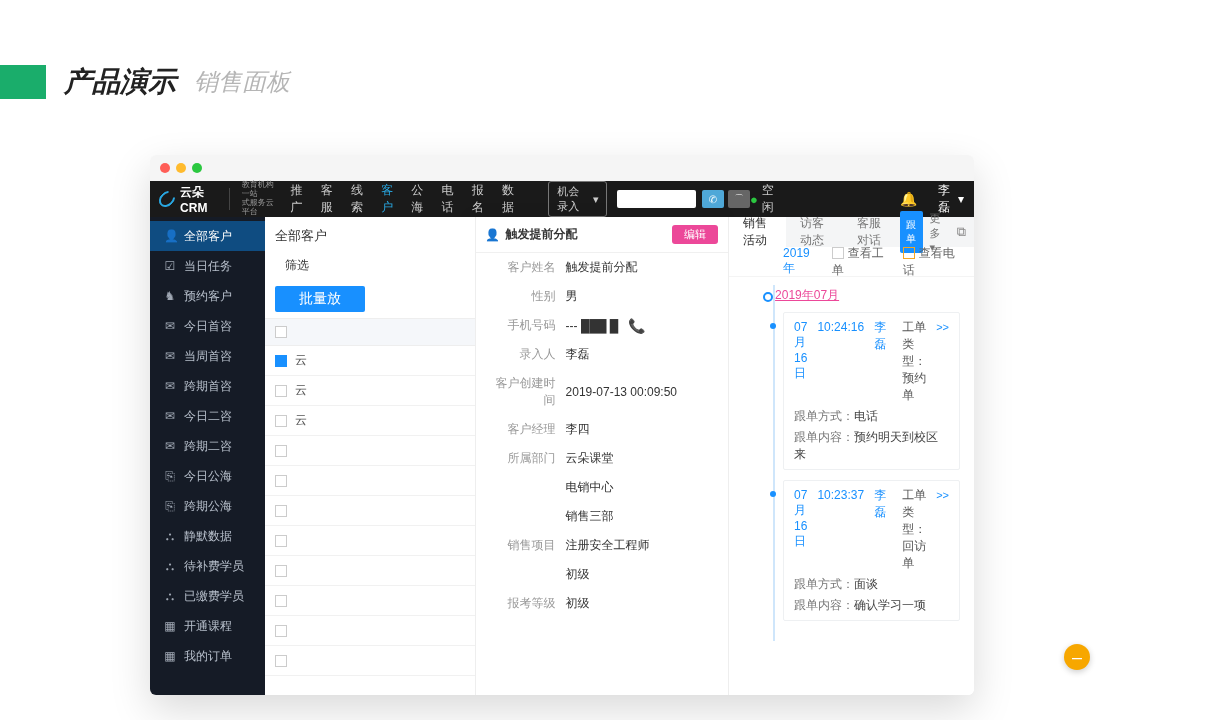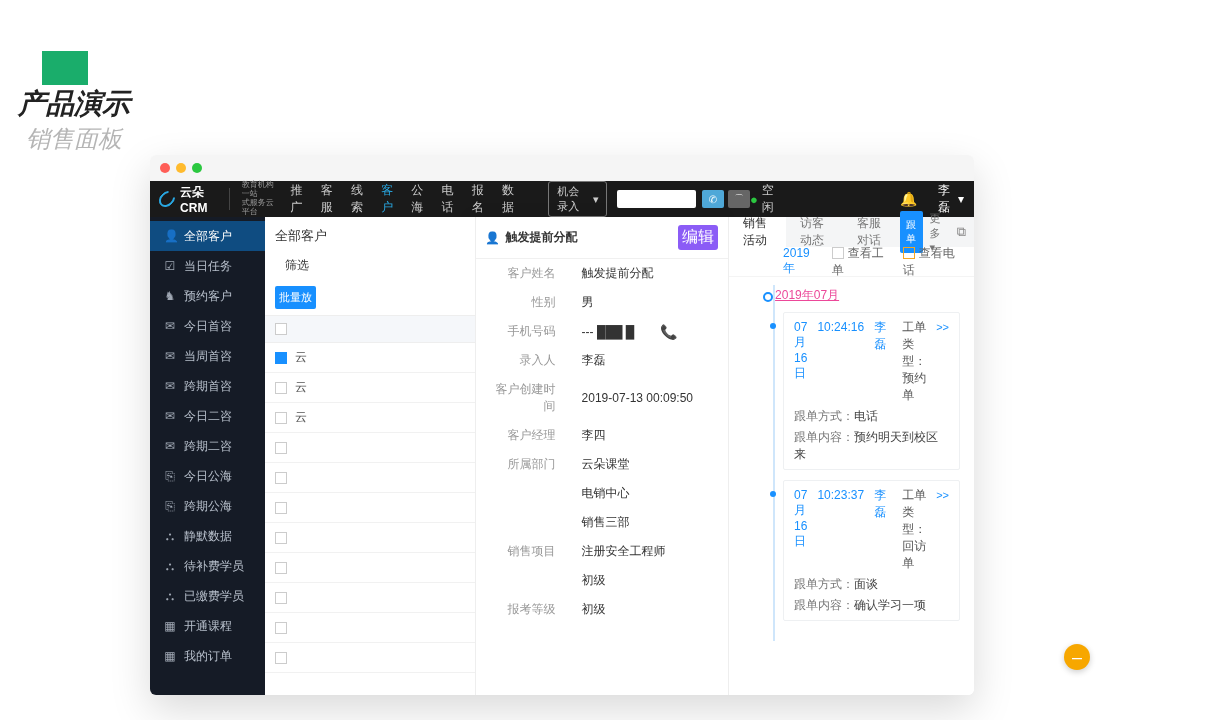--- a/index.html
+++ b/index.html
@@ -8,22 +8,22 @@
       background: #fff;
       width: 1210px;
       height: 720px;
       position: relative;
       overflow: hidden;
     }
 
     
     .slide-title {
       position: absolute;
-      top: 51px; left: 0;
-      display: flex; align-items: center; flex-direction: column;
+      top: 63px; left: 0;
+      display: flex; align-items: center;
     }
     .green-block { width: 46px; height: 34px; background: #1aad6b; }
     .slide-title h1 {
       font-size: 28px; margin-left: 18px; color: #222; font-style: italic; font-weight: 700;
     }
     .slide-title h2 {
       font-size: 24px; margin-left: 18px; color: #b5b5b5; font-style: italic; font-weight: 400;
     }
 
     
@@ -81,39 +81,39 @@
     
     .sidebar { width:118px; background:#151b26; color:#b8c0cc; font-size:12px; padding-top:4px; overflow:hidden; }
     .side-item { height:30px; display:flex; align-items:center; gap:8px; padding-left:14px; cursor:pointer; }
     .side-item.active { background:#0f4c81; color:#fff; }
     .side-ico { width:12px; display:inline-block; text-align:center; font-size:12px; opacity:0.85; }
 
     
     .table-area { width:215px; background:#fff; position:relative; font-size:12px; }
     .ta-title { padding:10px 0 4px 10px; font-size:13px; color:#333; }
     .ta-filter { padding:8px 0 8px 20px; color:#333; }
-    .ta-bulk { margin:4px 0 6px 10px; background:#1890ff; color:#fff; font-size:11px; padding:4px 4px; border-radius:2px; display:inline-block; }
+    .ta-bulk { margin:4px 0 6px 10px; background:#1890ff; color:#fff; font-size:14px; padding:4px 24px; border-radius:2px; display:inline-block; }
     .ta-head { background:#f5f7fa; border-top:1px solid #eee; border-bottom:1px solid #eee; height:28px; display:flex; align-items:center; padding-left:10px; gap:8px; color:#666; }
     .ck { width:12px; height:12px; border:1px solid #ccc; background:#fff; display:inline-block; }
     .ck.sel { background:#1890ff; border-color:#1890ff; }
     .ta-row { height:30px; border-bottom:1px solid #f1f1f1; display:flex; align-items:center; padding-left:10px; gap:8px; color:#555; }
 
     
     .detail {
       width:260px; background:#fff; border-left:1px solid #eee;
       box-shadow: -4px 0 16px rgba(0,0,0,0.08);
       font-size:12px; overflow:hidden;
     }
     .detail-head {
       display:flex; align-items:center; justify-content:space-between;
       padding:8px 10px; border-bottom:1px solid #f0f0f0; font-size:12px;
     }
     .dh-left { display:flex; align-items:center; gap:5px; font-weight:600; color:#333; }
-    .edit-pill { background:#8b5cf6; color:#fff; font-size:16px; padding:2px 4px; border-radius:3px; cursor:pointer; }
-    .fld { display:flex; padding:6px 10px; align-items:center; min-height:26px;gap:16px; }
+    .edit-pill { background:#ec4899; color:#fff; font-size:11px; padding:2px 12px; border-radius:3px; cursor:pointer; }
+    .fld { display:flex; padding:6px 10px; align-items:center; min-height:26px; }
     .fld .lab { width:70px; text-align:right; color:#999; margin-right:10px; }
     .fld .val { color:#333; }
     .phone-ico { color:#2bc840; margin-left:10px; font-size:14px; }
 
     
     .timeline { flex:1; background:#fff; font-size:12px; display:flex; flex-direction:column; border-left:1px solid #eee; }
     .tab-row { display:flex; align-items:center; background:#f4f5f6; height:30px; }
     .tab { padding:0 14px; height:30px; display:flex; align-items:center; color:#777; cursor:pointer; }
     .tab.active { background:#fff; color:#333; }
     .tab-right { margin-left:auto; display:flex; align-items:center; gap:6px; padding-right:8px; }

